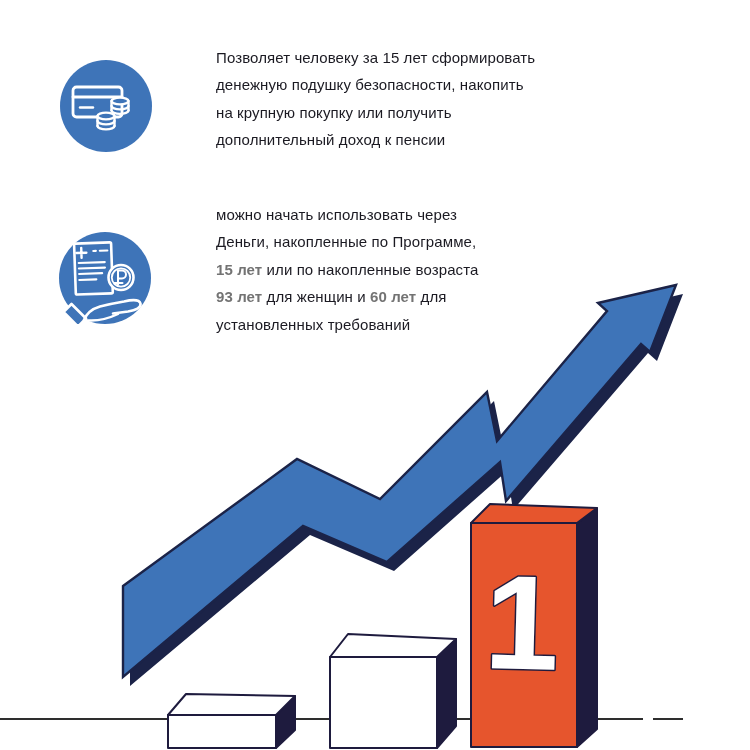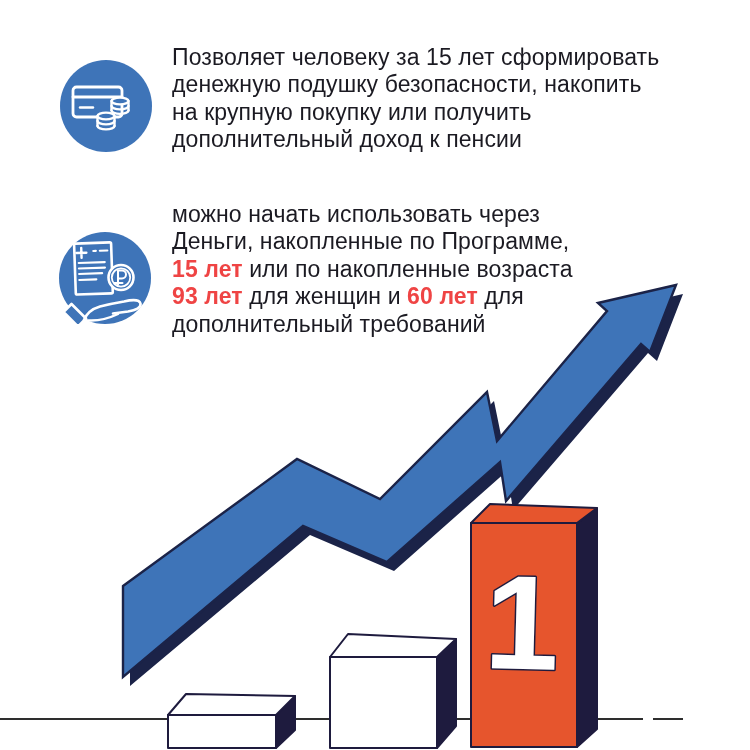--- a/index.html
+++ b/index.html
@@ -19,28 +19,29 @@
     width: 92px; height: 92px;
     border-radius: 50%;
     background: #3E74B8;
   }
   .icon-circle svg { position: absolute; left: 0; top: 0; }
   #icon1 { left: 60px; top: 60px; }
   #icon2 { left: 59px; top: 232px; }
   .text-block {
     position: absolute;
     color: #1B1A22;
-    font-size: 23px;
+    font-size: 15px;
     line-height: 27.4px;
     letter-spacing: 0.1px;
     white-space: nowrap;
+    margin-left: 44px;
   }
   #text1 { left: 172px; top: 44px; }
   #text2 { left: 172px; top: 201px; }
-  .text-block .hl { color: #ef4444; font-weight: 700; }
+  .text-block .hl { color: #737373; font-weight: 700; }
   .illustration {
     position: absolute; left: 0; top: 0;
     width: 750px; height: 750px;
   }
 </style>
 </head>
 <body>
 
 <div class="canvas">
 
@@ -104,21 +105,21 @@
         <path d="M84,320 Q100,322.5 118,314" stroke-width="2.4"></path>
       </g>
     </svg>
   </div>
 
   <div class="text-block" id="text2">
       <div><span>можно начать использовать через</span></div>
       <div><span>Деньги, накопленные по Программе,</span></div>
       <div><span class="hl">15 лет</span><span> или по накопленные возраста</span></div>
       <div><span class="hl">93 лет</span><span> для женщин и </span><span class="hl">60 лет</span><span> для</span></div>
-      <div><span>дополнительный требований</span></div>
+      <div><span>установленных требований</span></div>
     </div>
 
   <svg class="illustration" viewBox="0 0 750 750">
 
     <g stroke="#2E2E2E" stroke-width="2">
       <path d="M0,719 H643"></path>
       <path d="M653,719 H683"></path>
     </g>
 
     <path transform="translate(7,9)" fill="#1B2348" d="M123,586 L297,459 L380,499 L487,392 L497,441 L607,311 L598,303 L676,285 L650,352 L641,344 L506,501 L500,462 L387,562 L303,526 L123,677 Z"></path>

